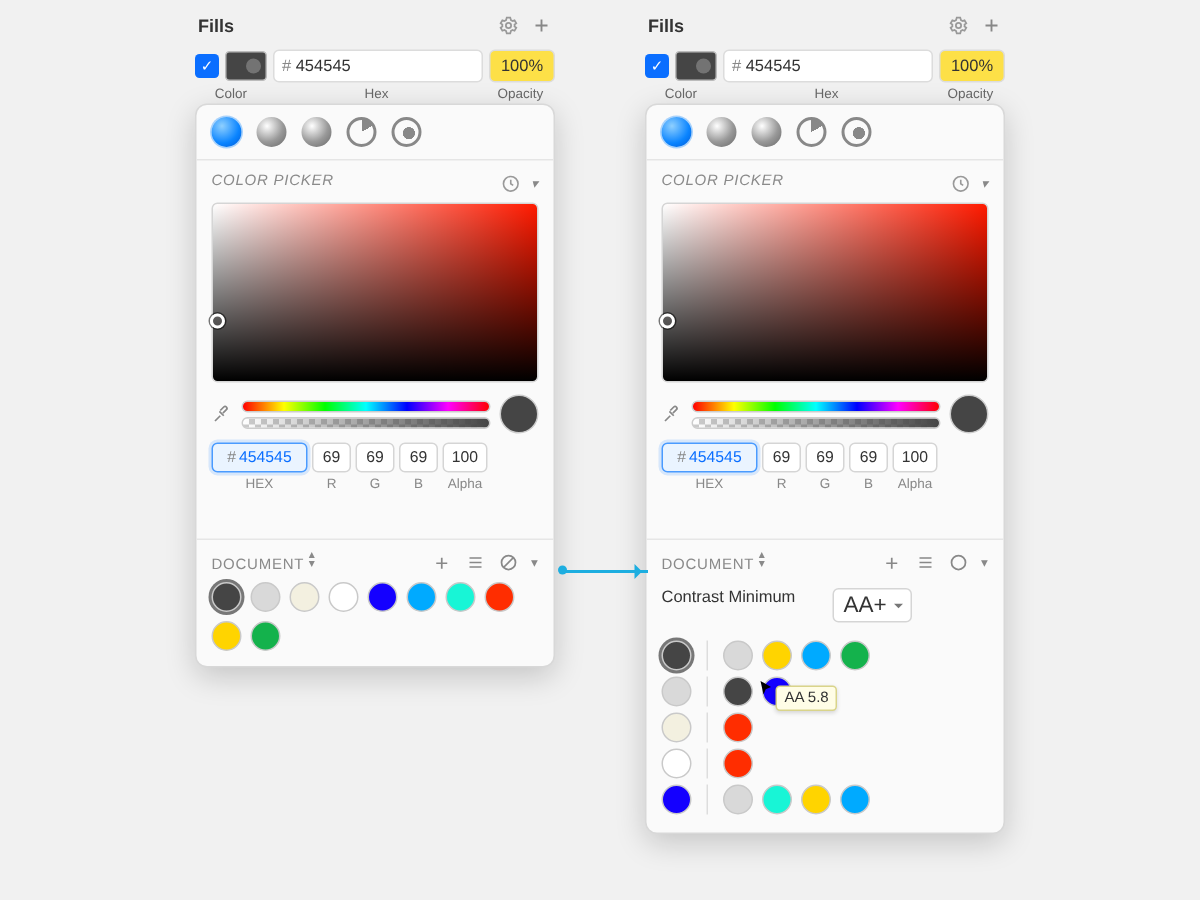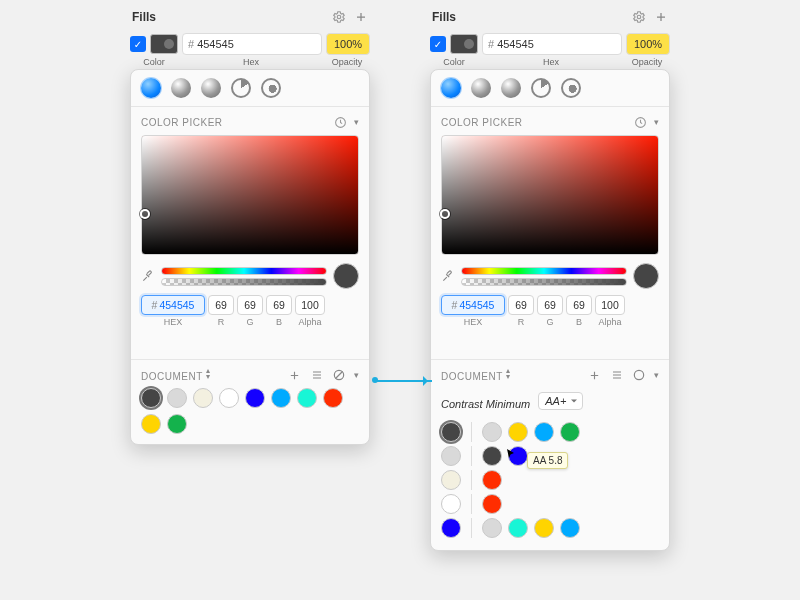--- a/index.html
+++ b/index.html
@@ -86,23 +86,23 @@
     border: 2px solid #888;
     background: conic-gradient(#888 0 60deg, transparent 60deg 360deg);
   }
   .mode-mask {
     width:20px;height:20px;border-radius:50%;
     border:2px solid #888;
     background: radial-gradient(circle at 60% 55%, #888 30%, transparent 32%);
   }
 
   .section-head {
-    display: flex; align-items: center; justify-content: space-between;
+    display: flex; align-items: flex-start; justify-content: space-between;
     padding: 8px 10px 4px;
-    font-size: 10px; color: #8a8a8a; letter-spacing: .5px;
+    font-size: 10px; color: #8a8a8a; letter-spacing: .5px; font-style: italic;
   }
   .section-head .right-icons { display: flex; gap: 6px; align-items: center; color: #888;}
 
   .gradient-area {
     margin: 2px 10px 8px;
     height: 120px; border-radius: 4px;
     background:
       linear-gradient(to bottom, rgba(0,0,0,0) 0%, #000 100%),
       linear-gradient(to right, #fff 0%, rgba(255,255,255,0) 100%),
       linear-gradient(#ff1a00,#ff1a00);
@@ -167,27 +167,27 @@
     display:flex; align-items:center; justify-content:space-between;
     padding: 8px 10px 4px;
     border-top:1px solid #e6e6e6;
     font-size:10px; color:#8a8a8a; letter-spacing:.5px;margin-top:24px;
   }
   .doc-head .tools { display:flex; gap:8px; align-items:center; color:#888;}
   .chev { font-size:9px; }
   .sort { font-size:8px; line-height:6px; display:inline-block; }
 
   .contrast-row {
-    display:flex; align-items:flex-end; gap:8px;
+    display:flex; align-items:flex-start; gap:25px;
     padding: 6px 10px 8px;
-    font-size:11px; color:#333;font-style:italic;
+    font-size:11px; color:#333;
   }
   .contrast-select {
     border:1px solid #d5d5d5; border-radius:4px;
-    padding:2px 16px 2px 6px; background:#fff; font-size:11px;
+    padding:2px 16px 2px 6px; background:#fff; font-size:15px;
     position:relative;
   }
   .contrast-select::after{
     content:''; position:absolute; right:5px; top:50%;
     border:3px solid transparent; border-top-color:#777; transform:translateY(-25%);
   }
 
   .swatch-grid {
     display:flex; flex-wrap:wrap; gap:6px;
     padding: 2px 10px 10px;
@@ -519,21 +519,21 @@
         <div class="col-row">
           <span class="bg" style="background: rgb(20, 0, 255);"></span>
           <span class="sep"></span>
           <span class="fgset">
             <span class="dot" style="background: rgb(217, 217, 217);"></span>
             <span class="dot" style="background: rgb(24, 245, 214);"></span>
             <span class="dot" style="background: rgb(255, 212, 0);"></span>
             <span class="dot" style="background: rgb(0, 170, 255);"></span>
           </span>
         </div>
-        <div class="tooltip" style="left: 96px; top: 34px;">AA 5.8</div>
+        <div class="tooltip" style="left: 86px; top: 34px;">AA 5.8</div>
         <span class="cursor" style="left: 74px; top: 30px;">
           <svg width="12" height="12" viewBox="0 0 24 24" fill="#000">
             <path d="M4 2l4 18 3-7 7-3z"></path>
           </svg>
         </span>
       </div>
   </div>
 </div>
 
 <div class="arrow-conn" style="left:376px; top:380px; width:56px;"></div>

